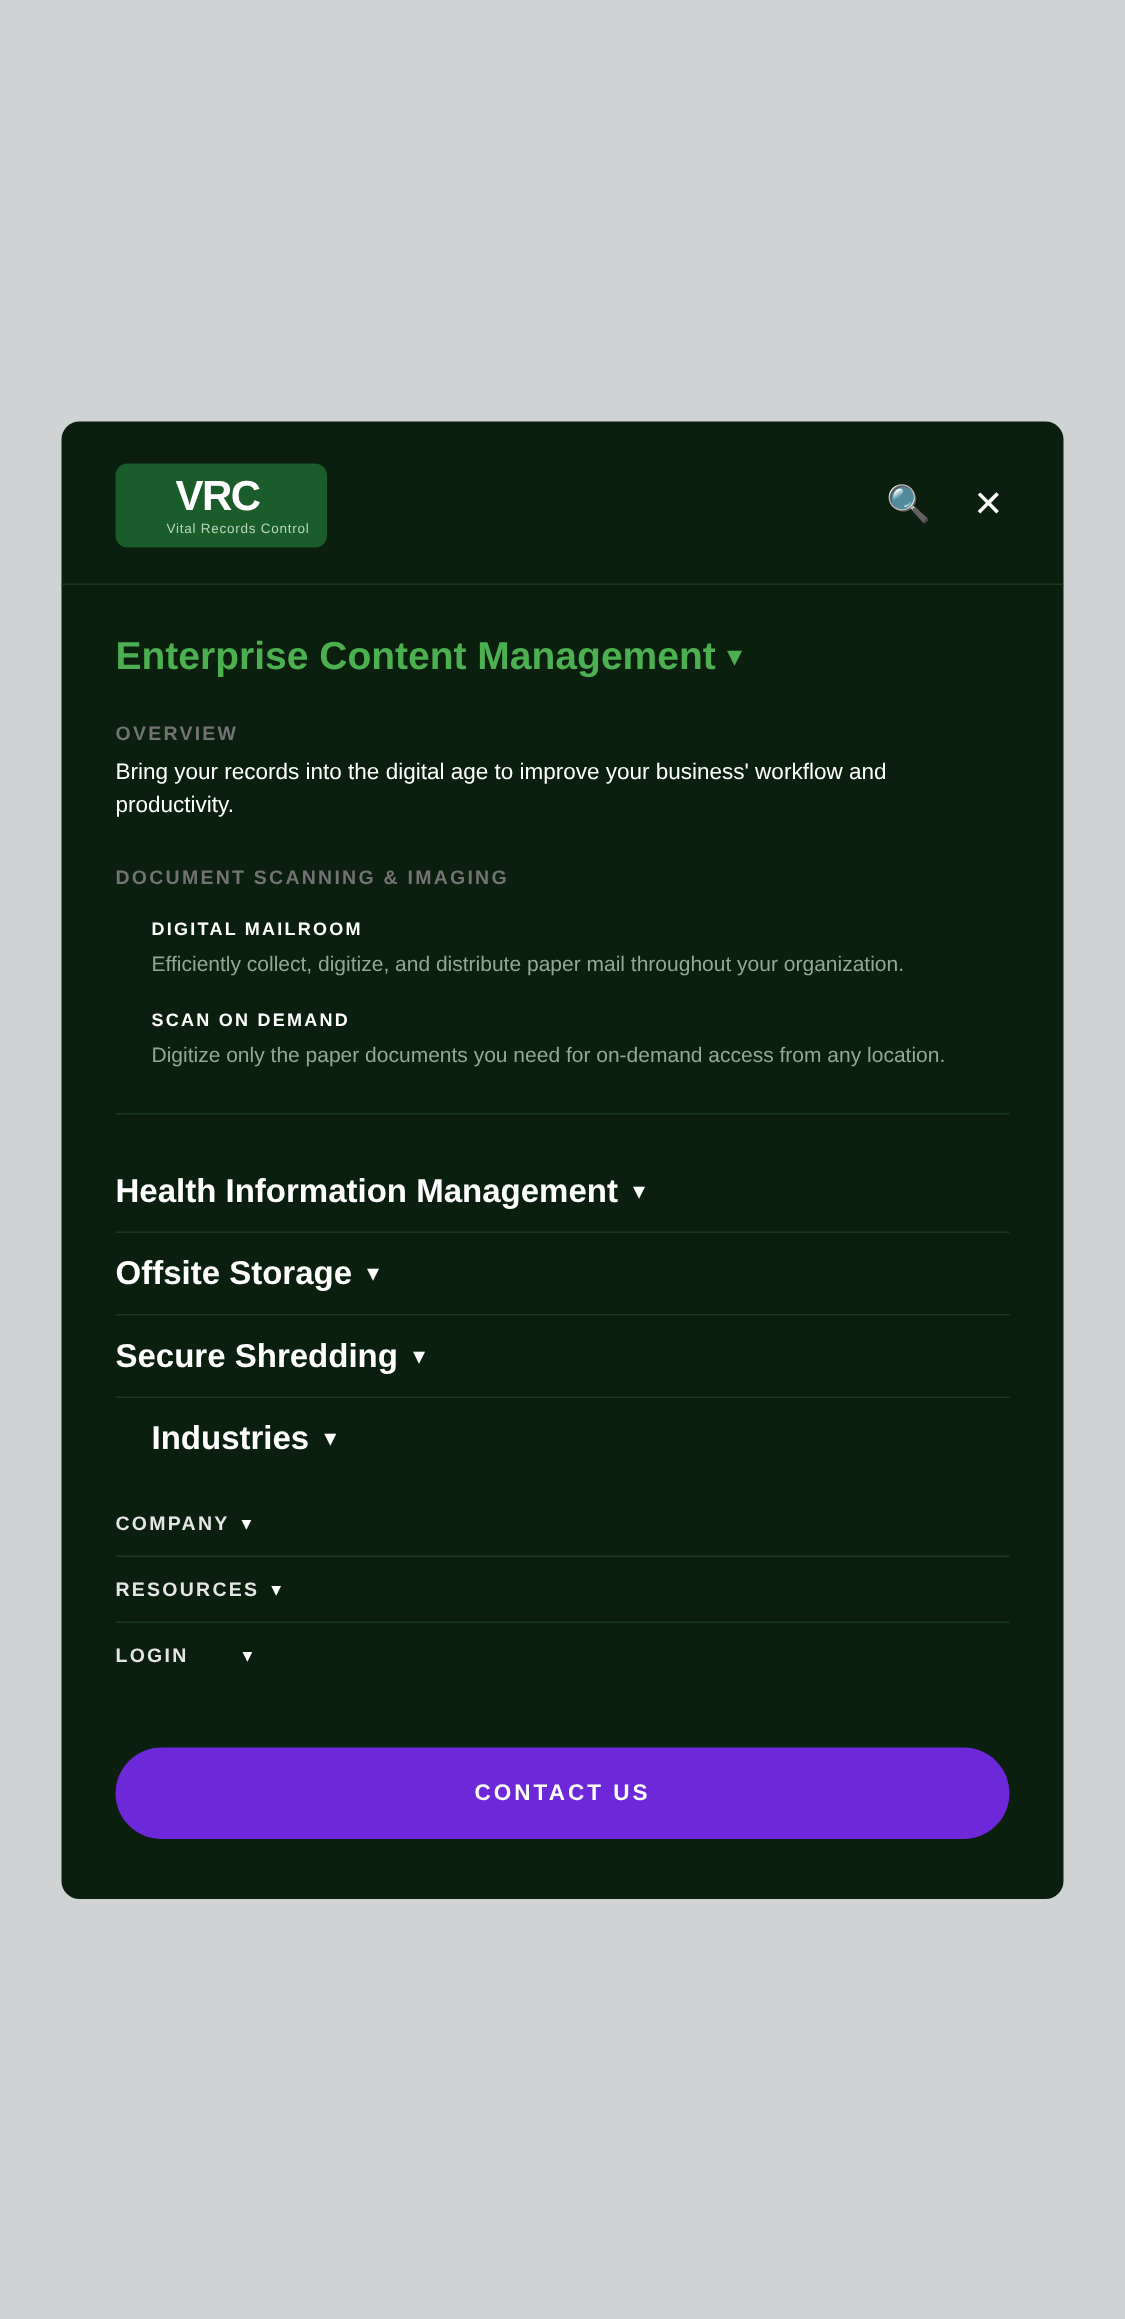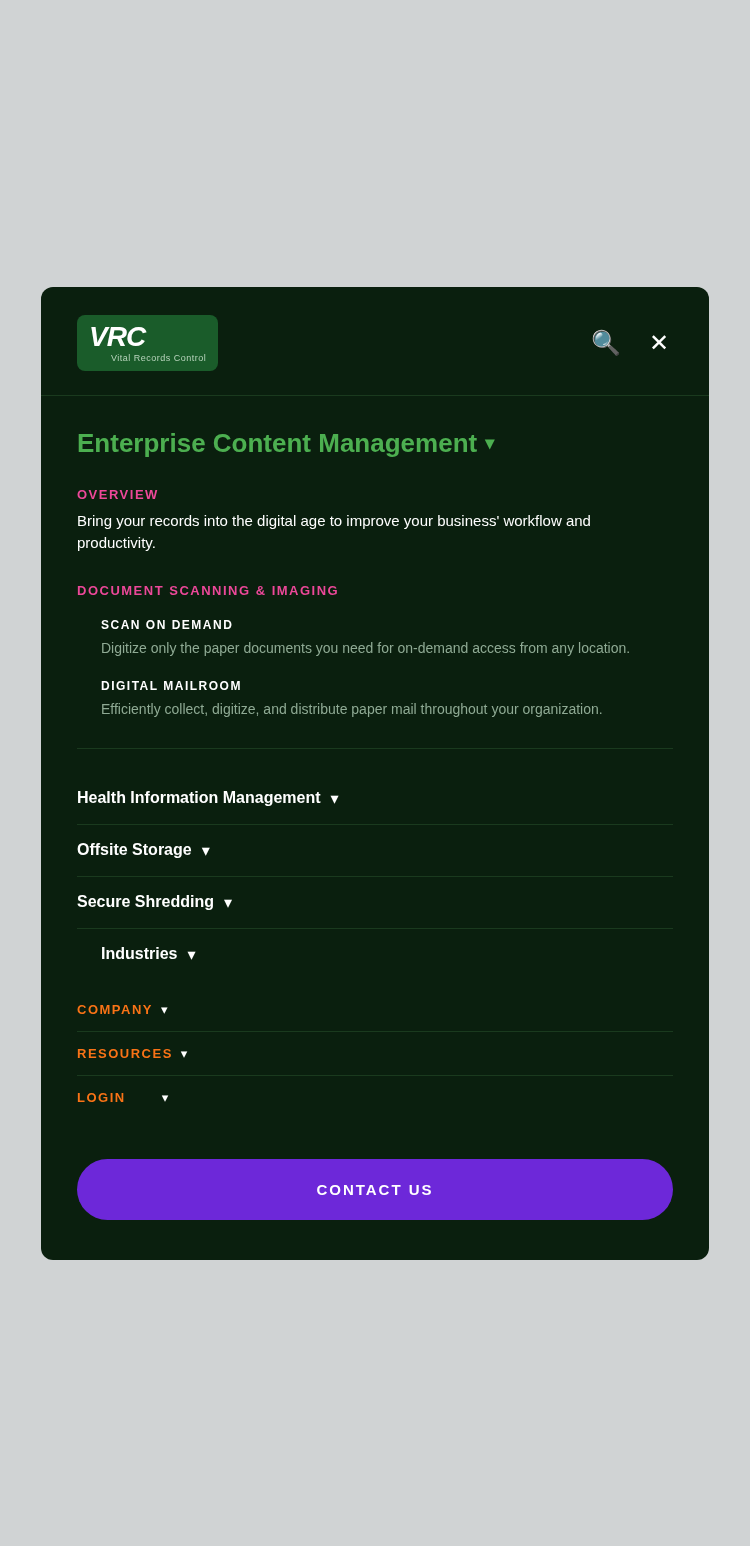--- a/index.html
+++ b/index.html
@@ -40,23 +40,23 @@
       border-radius: 8px;
       padding: 8px 12px;
       display: flex;
       flex-direction: column;
       align-items: flex-start;
     }
     .logo-vrc {
       color: #ffffff;
       font-size: 28px;
       font-weight: 900;
-      font-style: italic;
       line-height: 1;
       letter-spacing: -1px;
+      margin-left: 28px;
     }
     .logo-subtitle {
       color: #b8d4bc;
       font-size: 9px;
       font-weight: 400;
       letter-spacing: 0.5px;
       margin-top: 2px;
       margin-left: 22px;
     }
     .header-icons {
@@ -86,21 +86,21 @@
       gap: 8px;
     }
     .active-section-title .chevron {
       color: #4caf50;
       font-size: 18px;
     }
     .menu-section {
       margin-bottom: 28px;
     }
     .menu-section-title {
-      color: #ec4899;
+      color: #737373;
       font-size: 13px;
       font-weight: 700;
       letter-spacing: 1.5px;
       text-transform: uppercase;
       margin-bottom: 8px;
     }
     .menu-section-desc {
       color: #ffffff;
       font-size: 15px;
       font-weight: 400;
@@ -137,21 +137,21 @@
       padding: 16px 0;
       border-bottom: 1px solid #1a3a1e;
       cursor: pointer;
     }
     .nav-item:last-child {
       border-bottom: none;
       margin-left: 24px;
     }
     .nav-item-label {
       color: #ffffff;
-      font-size: 16px;
+      font-size: 22px;
       font-weight: 700;
       line-height: 1;
     }
     .nav-item .chevron {
       color: #ffffff;
       font-size: 16px;
     }
     .small-nav-section {
       margin-top: 8px;
     }
@@ -161,21 +161,21 @@
       gap: 8px;
       padding: 14px 0;
       border-bottom: 1px solid #1a3a1e;
       cursor: pointer;
     }
     .small-nav-item:last-child {
       border-bottom: none;
       gap: 36px;
     }
     .small-nav-label {
-      color: #f97316;
+      color: #e5e5e5;
       font-size: 13px;
       font-weight: 700;
       letter-spacing: 1.5px;
       text-transform: uppercase;
     }
     .small-nav-item .chevron {
       color: #ffffff;
       font-size: 13px;
     }
     .contact-btn {
@@ -225,27 +225,27 @@
 
       <div class="menu-section">
         <div class="menu-section-title">OVERVIEW</div>
         <div class="menu-section-desc">Bring your records into the digital age to improve your business' workflow and productivity.</div>
       </div>
 
       <div class="menu-section">
         <div class="menu-section-title">DOCUMENT SCANNING &amp; IMAGING</div>
 
         <div class="sub-section">
+          <div class="sub-section-title">DIGITAL MAILROOM</div>
+          <div class="sub-section-desc">Efficiently collect, digitize, and distribute paper mail throughout your organization.</div>
+        </div>
+
+        <div class="sub-section">
           <div class="sub-section-title">SCAN ON DEMAND</div>
           <div class="sub-section-desc">Digitize only the paper documents you need for on-demand access from any location.</div>
-        </div>
-
-        <div class="sub-section">
-          <div class="sub-section-title">DIGITAL MAILROOM</div>
-          <div class="sub-section-desc">Efficiently collect, digitize, and distribute paper mail throughout your organization.</div>
         </div>
       </div>
 
       <div class="divider"></div>
 
       <div>
         <div class="nav-item">
           <span class="nav-item-label">Health Information Management</span>
           <span class="chevron">▾</span>
         </div>

